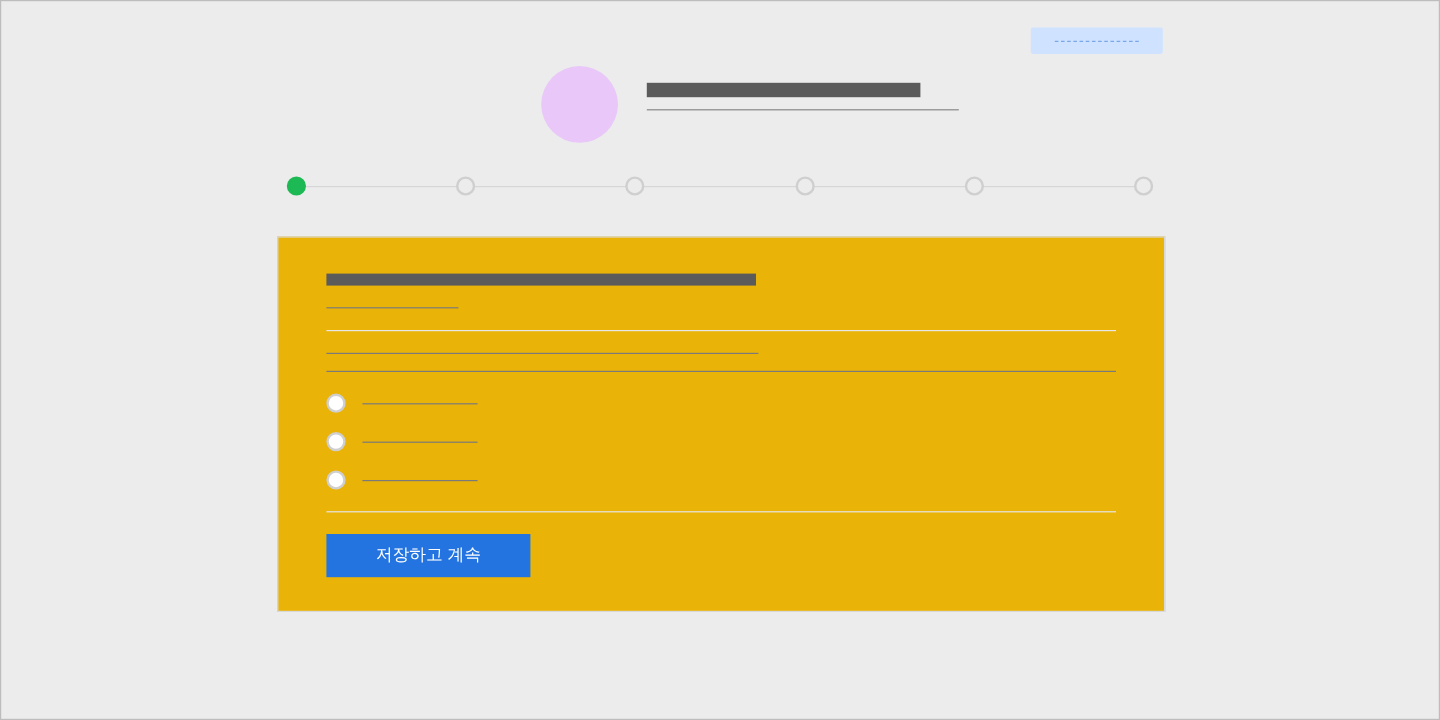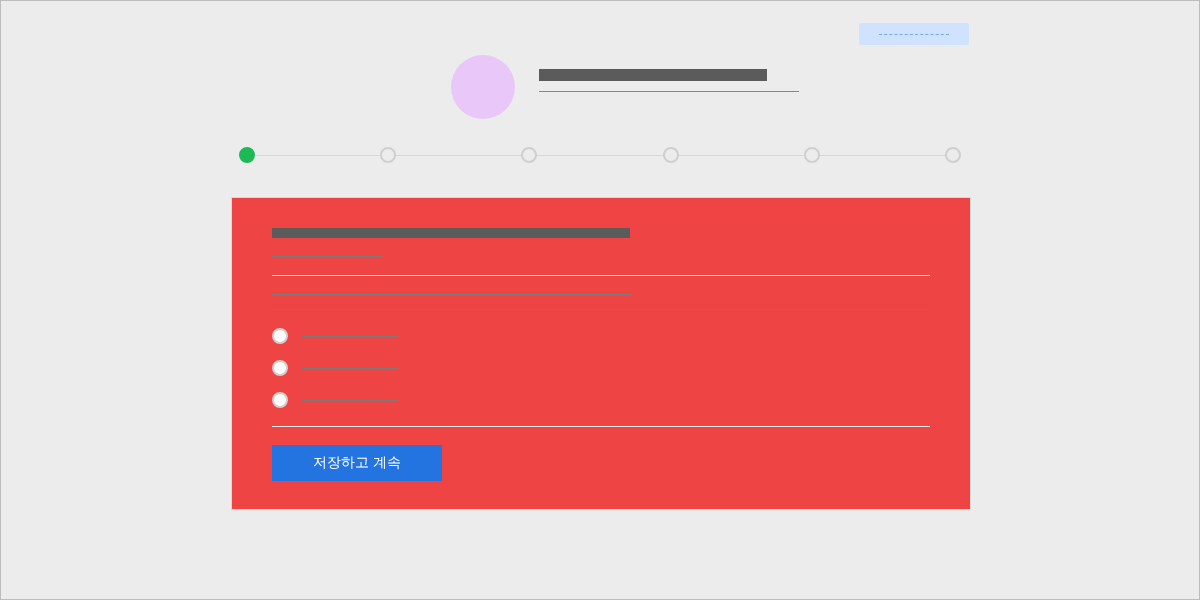--- a/index.html
+++ b/index.html
@@ -92,21 +92,21 @@
     background: #1db954;
     border-color: #1db954;
   }
 
   
   .card {
     position: absolute;
     top: 196px;
     left: 230px;
     width: 740px;
-    background: #ef4444;
+    background: #eab308;
     border: 1px solid #d9d9d9;
     padding: 30px 40px 28px 40px;
   }
 
   .section-title-bar {
     width: 358px;
     height: 10px;
     background: #5b5b5b;
     margin-bottom: 18px;
   }

